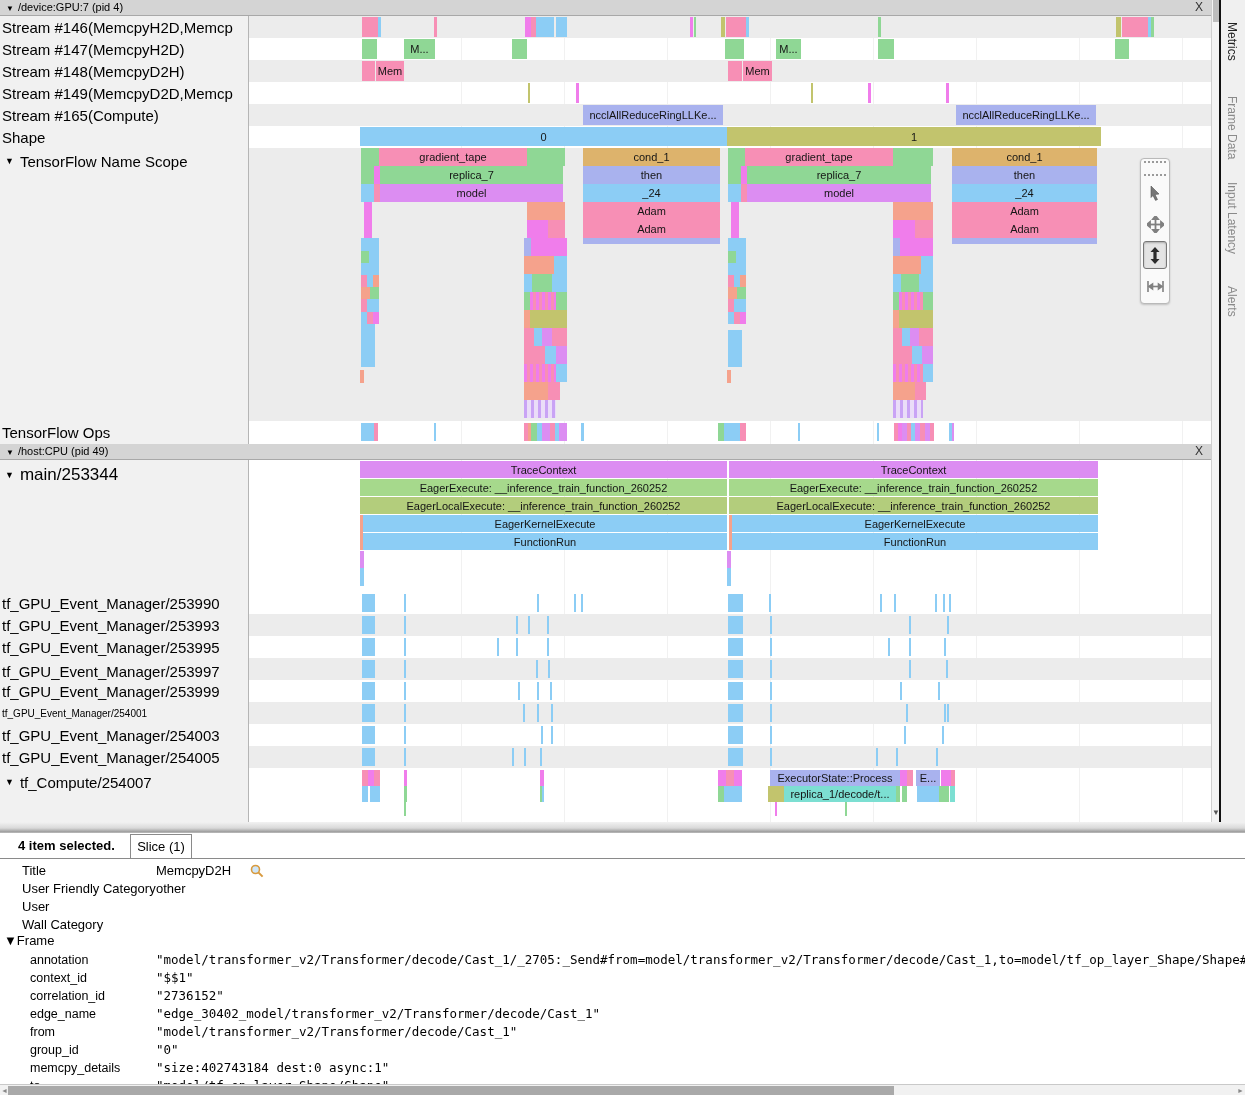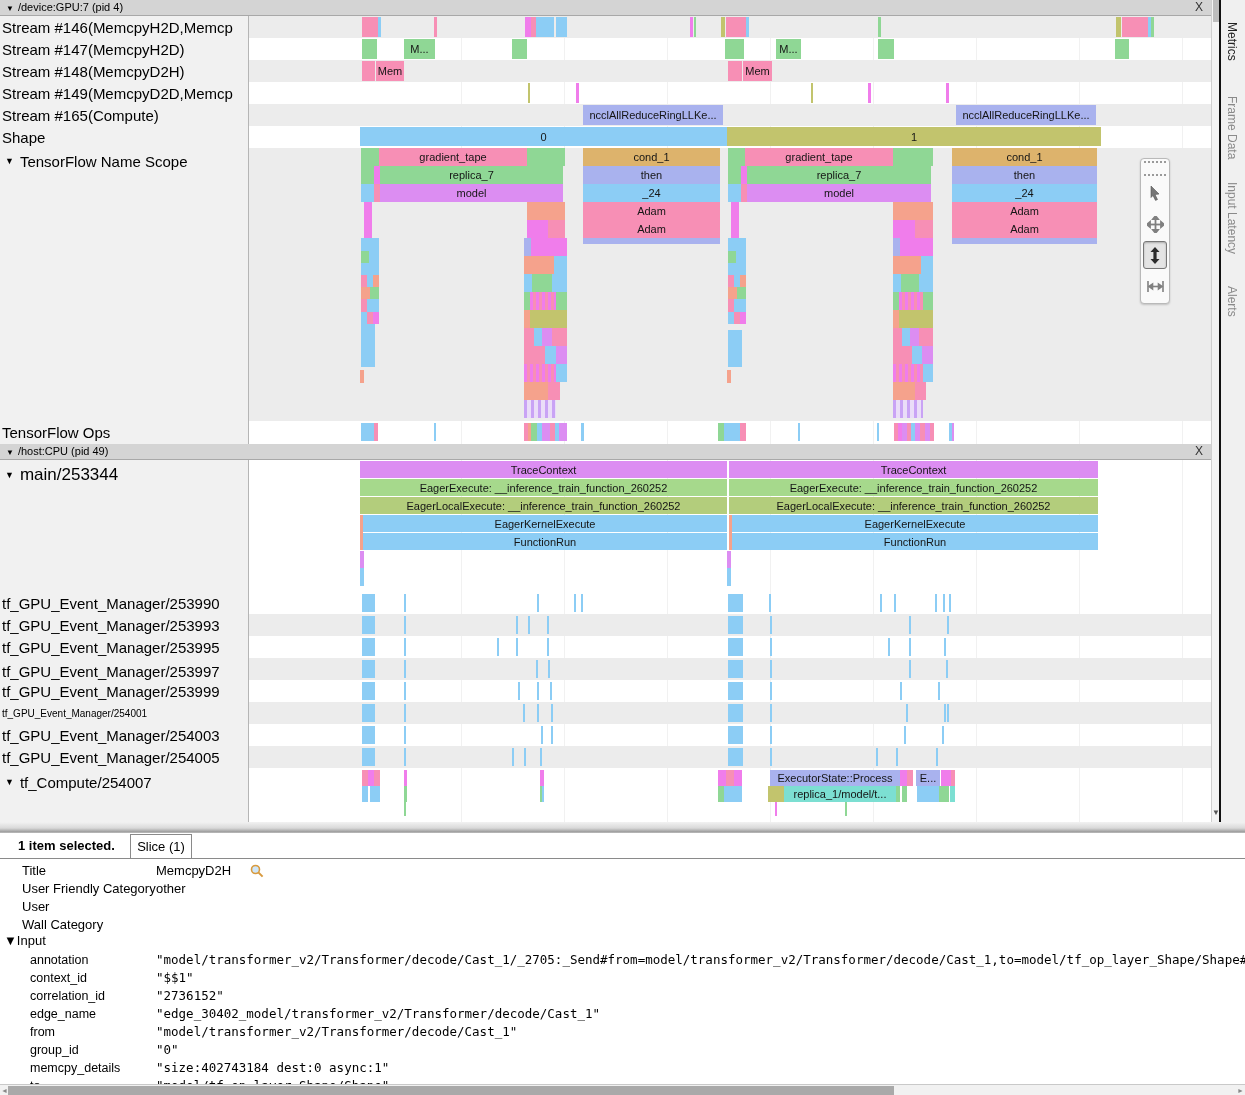--- a/index.html
+++ b/index.html
@@ -374,21 +374,21 @@
       <div class="blk" style="left: 941px; top: 770px; width: 10px; height: 16px; background: rgb(240, 125, 235);"></div>
       <div class="blk" style="left: 951px; top: 770px; width: 4px; height: 16px; background: rgb(247, 143, 181);"></div>
       <div class="blk" style="left: 362px; top: 786px; width: 6px; height: 16px; background: rgb(140, 205, 245);"></div>
       <div class="blk" style="left: 370px; top: 786px; width: 10px; height: 16px; background: rgb(140, 205, 245);"></div>
       <div class="blk" style="left: 404px; top: 786px; width: 3px; height: 16px; background: rgb(143, 215, 149);"></div>
       <div class="blk" style="left: 540px; top: 786px; width: 2px; height: 16px; background: rgb(143, 215, 149);"></div>
       <div class="blk" style="left: 542px; top: 786px; width: 2px; height: 16px; background: rgb(140, 205, 245);"></div>
       <div class="blk" style="left: 718px; top: 786px; width: 6px; height: 16px; background: rgb(143, 215, 149);"></div>
       <div class="blk" style="left: 724px; top: 786px; width: 18px; height: 16px; background: rgb(140, 205, 245);"></div>
       <div class="blk" style="left: 768px; top: 786px; width: 16px; height: 16px; background: rgb(194, 196, 109);"></div>
-      <div class="blk" style="left: 784px; top: 786px; width: 112px; height: 16px; background: rgb(124, 223, 210);">replica_1/model/t...</div>
+      <div class="blk" style="left: 784px; top: 786px; width: 112px; height: 16px; background: rgb(124, 223, 210);">replica_1/decode/t...</div>
       <div class="blk" style="left: 896px; top: 786px; width: 4px; height: 16px; background: rgb(143, 215, 149);"></div>
       <div class="blk" style="left: 902px; top: 786px; width: 5px; height: 16px; background: rgb(143, 215, 149);"></div>
       <div class="blk" style="left: 917px; top: 786px; width: 22px; height: 16px; background: rgb(140, 205, 245);"></div>
       <div class="blk" style="left: 939px; top: 786px; width: 10px; height: 16px; background: rgb(143, 215, 149);"></div>
       <div class="blk" style="left: 950px; top: 786px; width: 5px; height: 16px; background: rgb(124, 223, 210);"></div>
       <div class="blk" style="left: 404px; top: 802px; width: 2px; height: 14px; background: rgb(143, 215, 149);"></div>
       <div class="blk" style="left: 775px; top: 802px; width: 2px; height: 14px; background: rgb(240, 125, 235);"></div>
       <div class="blk" style="left: 845px; top: 802px; width: 2px; height: 14px; background: rgb(143, 215, 149);"></div>
       <div class="blk" style="left: 362px; top: 594px; width: 13px; height: 18px; background: rgb(140, 205, 245);"></div>
       <div class="blk" style="left: 728px; top: 594px; width: 15px; height: 18px; background: rgb(140, 205, 245);"></div>
@@ -517,42 +517,42 @@
           <path d="M2 6.5 L5.5 4 L5.5 9 Z"></path>
             <path d="M15 6.5 L11.5 4 L11.5 9 Z"></path>
         </g>
       </svg>
     </div>
   </div>
 
   <div class="divider"></div>
 
   <div class="bottom-panel">
-    <div class="bp-selected">1 item selected.</div>
+    <div class="bp-selected">4 item selected.</div>
     <div class="bp-tab">Slice (1)</div>
     <div class="bp-tabsline"></div>
     <div id="fields">
         <div class="fieldrow" style="top: 29px; left: 0px; width: 1245px;">
           <span class="fl">Title</span>
           <span class="fv">MemcpyD2H</span>
         </div>
         <div class="fieldrow" style="top: 47px; left: 0px; width: 1245px;">
           <span class="fl">User Friendly Category</span>
           <span class="fv">other</span>
         </div>
         <div class="fieldrow" style="top: 65px; left: 0px; width: 1245px;">
           <span class="fl">User</span>
           <span class="fv"></span>
         </div>
         <div class="fieldrow" style="top: 83px; left: 0px; width: 1245px;">
           <span class="fl">Wall Category</span>
           <span class="fv"></span>
         </div>
       </div>
-    <div class="args-head" style="top:99px;">▼Input</div>
+    <div class="args-head" style="top:99px;">▼Frame</div>
     <div id="args">
         <div class="fieldrow" style="top: 118px; left: 0px; width: 1245px; overflow: hidden;">
           <span class="fl arg">annotation</span>
           <span class="fv mono">"model/transformer_v2/Transformer/decode/Cast_1/_2705:_Send#from=model/transformer_v2/Transformer/decode/Cast_1,to=model/tf_op_layer_Shape/Shape#::#edg</span>
         </div>
         <div class="fieldrow" style="top: 136px; left: 0px; width: 1245px; overflow: hidden;">
           <span class="fl arg">context_id</span>
           <span class="fv mono">"$$1"</span>
         </div>
         <div class="fieldrow" style="top: 154px; left: 0px; width: 1245px; overflow: hidden;">

